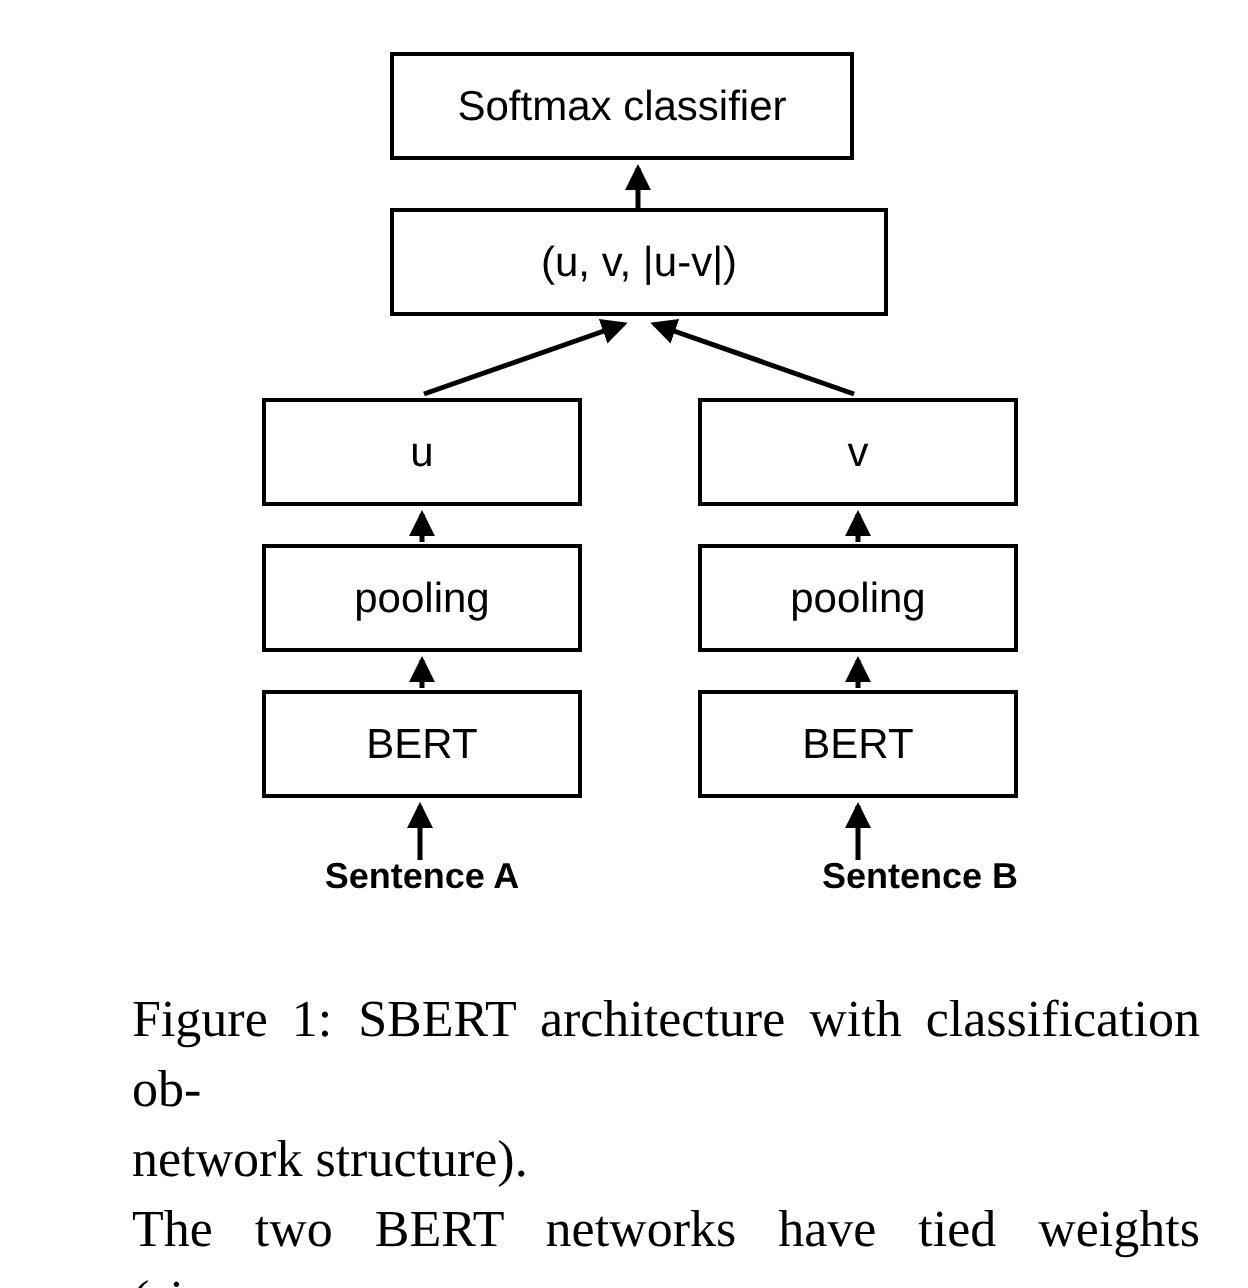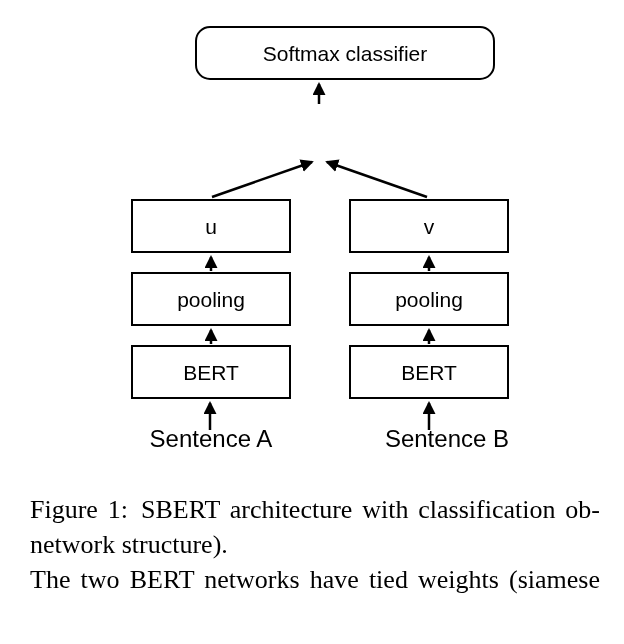--- a/index.html
+++ b/index.html
@@ -35,49 +35,51 @@
     box-sizing: border-box;
     border: 2px solid #000000;
     background: #ffffff;
     display: flex;
     align-items: center;
     justify-content: center;
     font-size: 21px;
     line-height: 1;
     white-space: nowrap;
   }
-  .box-softmax { left: 195px; top: 26px;  width: 300px; height: 54px; border-radius: 15px; }
+  .box-softmax { left: 195px; top: 26px;  width: 232px; height: 54px; }
   .box-concat  { left: 195px; top: 104px; width: 249px; height: 54px; }
   .box-u       { left: 131px; top: 199px; width: 160px; height: 54px; }
   .box-v       { left: 349px; top: 199px; width: 160px; height: 54px; }
   .box-pool-l  { left: 131px; top: 272px; width: 160px; height: 54px; }
   .box-pool-r  { left: 349px; top: 272px; width: 160px; height: 54px; }
   .box-bert-l  { left: 131px; top: 345px; width: 160px; height: 54px; }
   .box-bert-r  { left: 349px; top: 345px; width: 160px; height: 54px; }
   .input-label {
     position: absolute;
     top: 425px;
     width: 160px;
     text-align: center;
-    font-size: 24px;
+    font-size: 18px;
     line-height: 27px;
     white-space: nowrap;
+    font-weight: bold;
   }
   .input-a { left: 131px; }
   .input-b { left: 349px; text-align: right; }
   .caption {
     margin: 22px 0 0 30px;
     width: 570px;
     font-family: "Liberation Serif", "DejaVu Serif", serif;
     font-size: 26px;
     line-height: 35px;
     color: #000000;
   }
   .cap-line {
     white-space: nowrap;
+    margin-left: 36px;
   }
   .cap-line.justified {
     white-space: normal;
     text-align: justify;
     text-align-last: justify;
   }
 </style>
 </head>
 <body>
 
@@ -98,20 +100,21 @@
         <line x1="211" y1="271" x2="211" y2="257" marker-end="url(#ah)"></line>
         <line x1="429" y1="271" x2="429" y2="257" marker-end="url(#ah)"></line>
         <line x1="211" y1="344" x2="211" y2="330" marker-end="url(#ah)"></line>
         <line x1="429" y1="344" x2="429" y2="330" marker-end="url(#ah)"></line>
         <line x1="210" y1="430" x2="210" y2="403" marker-end="url(#ah)"></line>
         <line x1="429" y1="430" x2="429" y2="403" marker-end="url(#ah)"></line>
       </g>
     </svg>
 
     <div class="box box-softmax">Softmax classifier</div>
+    <div class="box box-concat">(u, v, |u-v|)</div>
     <div class="box box-u">u</div>
     <div class="box box-v">v</div>
     <div class="box box-pool-l">pooling</div>
     <div class="box box-pool-r">pooling</div>
     <div class="box box-bert-l">BERT</div>
     <div class="box box-bert-r">BERT</div>
 
     <div class="input-label input-a">Sentence A</div>
     <div class="input-label input-b">Sentence B</div>
 

